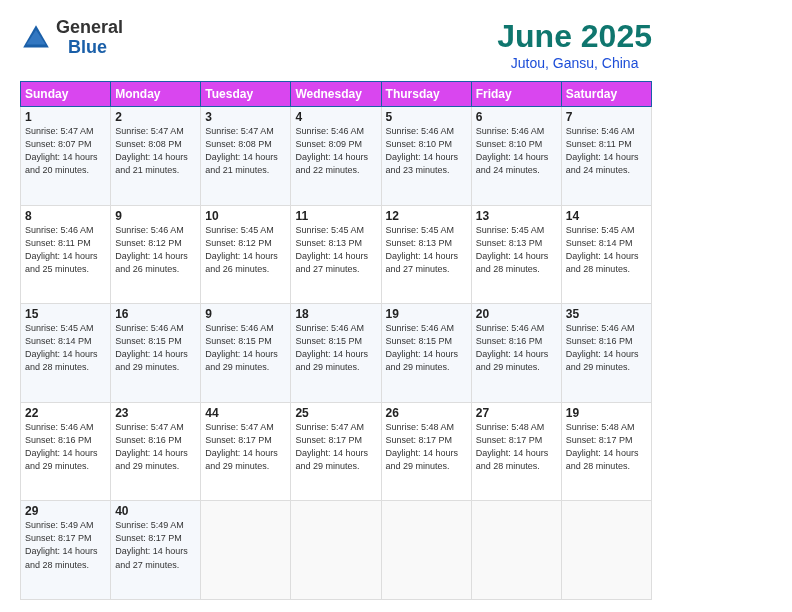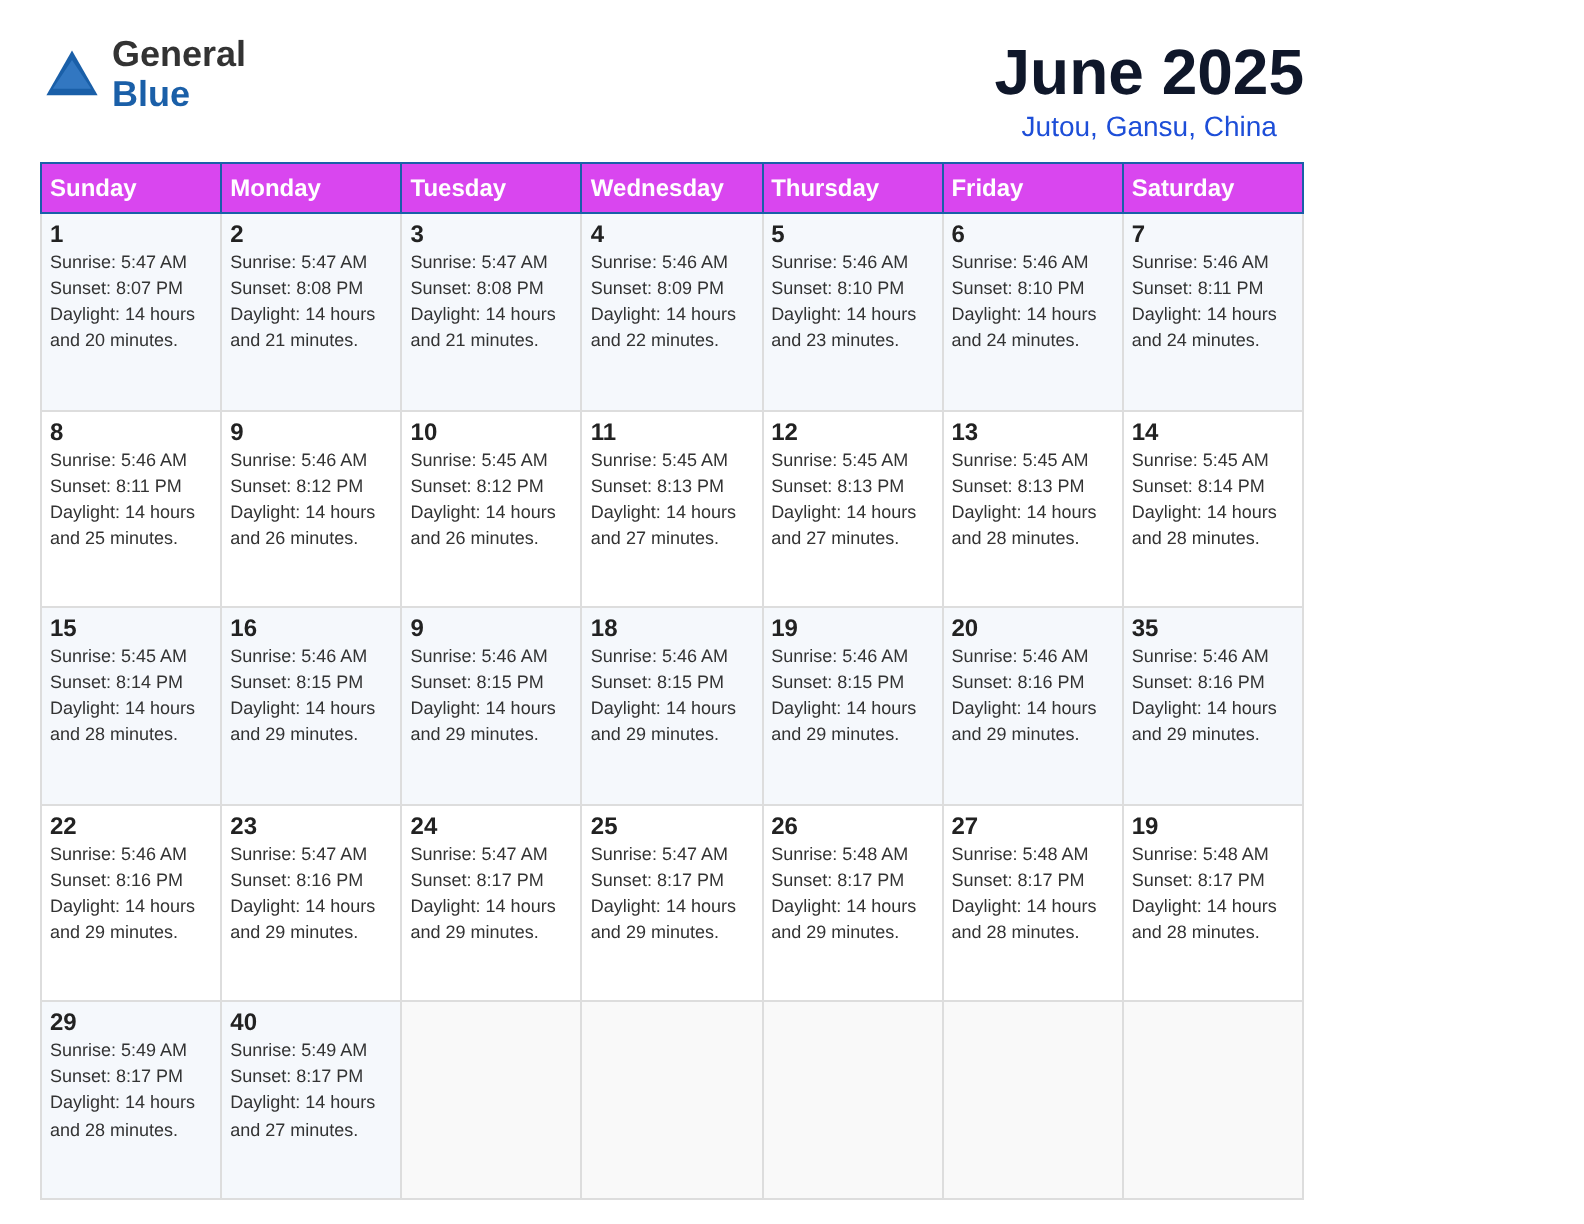--- a/index.html
+++ b/index.html
@@ -34,33 +34,34 @@
     }
     .logo-general {
       font-size: 18px;
       font-weight: bold;
       color: #333;
     }
     .logo-blue {
       font-size: 18px;
       font-weight: bold;
       color: #1a5fa8;
+      margin-left: 12px;
     }
     .logo-icon {
       width: 32px;
       height: 32px;
       margin-right: 4px;
     }
     .title-block {
       text-align: right;
     }
     .title-month {
       font-size: 32px;
       font-weight: bold;
-      color: #0f172a;
+      color: #0f766e;
     }
     .title-location {
       font-size: 14px;
       color: #1d4ed8;
       text-align: center;
     }
     .calendar {
       flex: 1;
       border: 1px solid #ccc;
       border-collapse: collapse;
@@ -303,21 +304,21 @@
 and 29 minutes.</div>
           </td>
           <td>
             <span class="day-num">23</span>
             <div class="day-info" style="white-space: pre-line;">Sunrise: 5:47 AM
 Sunset: 8:16 PM
 Daylight: 14 hours
 and 29 minutes.</div>
           </td>
           <td>
-            <span class="day-num">24</span>
+            <span class="day-num">44</span>
             <div class="day-info" style="white-space: pre-line;">Sunrise: 5:47 AM
 Sunset: 8:17 PM
 Daylight: 14 hours
 and 29 minutes.</div>
           </td>
           <td>
             <span class="day-num">25</span>
             <div class="day-info" style="white-space: pre-line;">Sunrise: 5:47 AM
 Sunset: 8:17 PM
 Daylight: 14 hours

